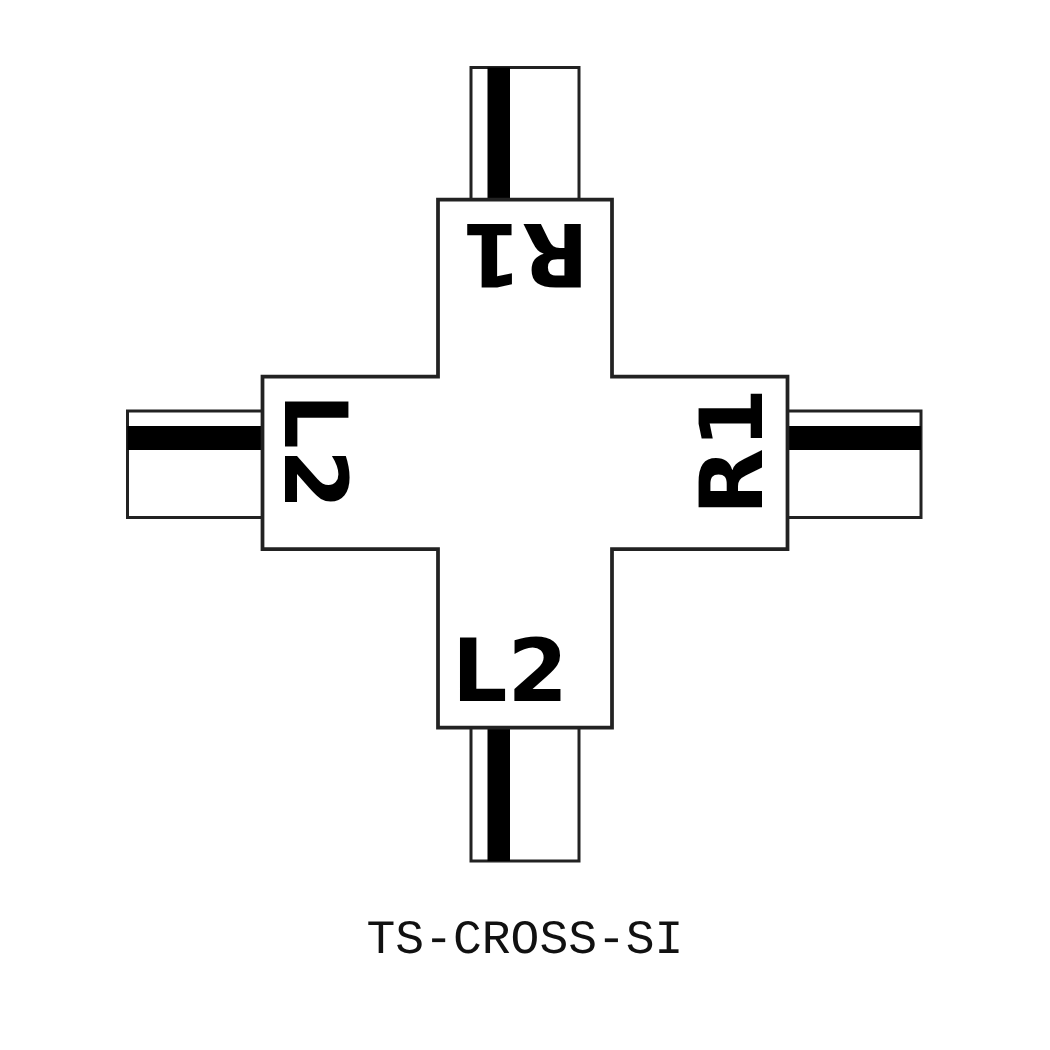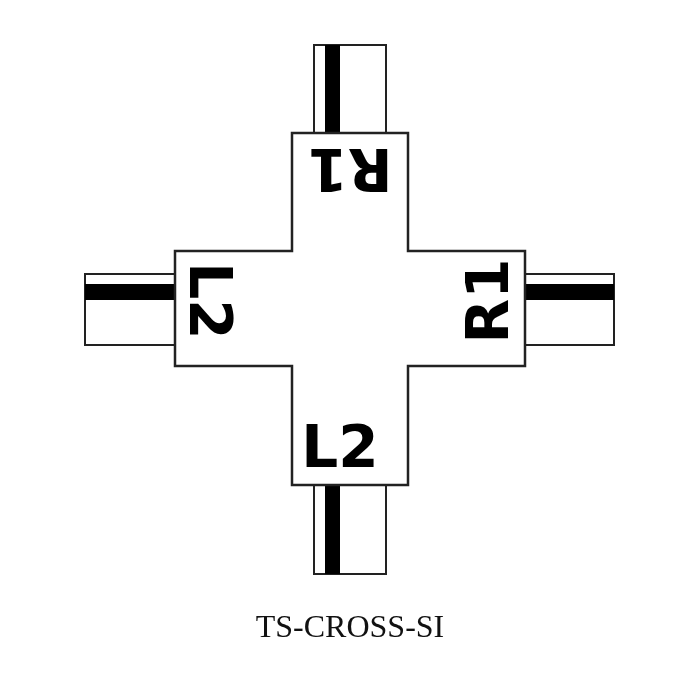--- a/index.html
+++ b/index.html
@@ -1,19 +1,19 @@
 <!DOCTYPE html>
 <html><head>
   <meta charset="utf-8">
   <style>
     html, body { margin: 0; padding: 0; background: #ffffff; }
     body { width: 700px; height: 700px; position: relative; overflow: hidden; font-family: "DejaVu Sans", sans-serif; }
     .abs { position: absolute; box-sizing: border-box; }
     .label { position: absolute; font-family: "DejaVu Sans", sans-serif; font-weight: bold; font-size: 58px; color: #000; line-height: 1; white-space: nowrap; text-align: center; }
-    .caption { position: absolute; left: 0; width: 700px; top: 608px; text-align: center; font-family: Liberation Serif, serif; font-size: 32px; color: #111; letter-spacing: 0px; }
+    .caption { position: absolute; left: 0; width: 700px; top: 608px; text-align: center; font-family: Liberation Mono, monospace; font-size: 32px; color: #111; letter-spacing: 0px; }
   </style>
 </head>
 <body>
 
 <svg class="abs" width="700" height="700" style="left:0;top:0;" viewBox="0 0 700 700">
 
   <g>
     <rect x="314" y="45" width="72" height="90" fill="#fff" stroke="#222" stroke-width="2"></rect>
     <rect x="325" y="45" width="15" height="90" fill="#000"></rect>
   </g>

